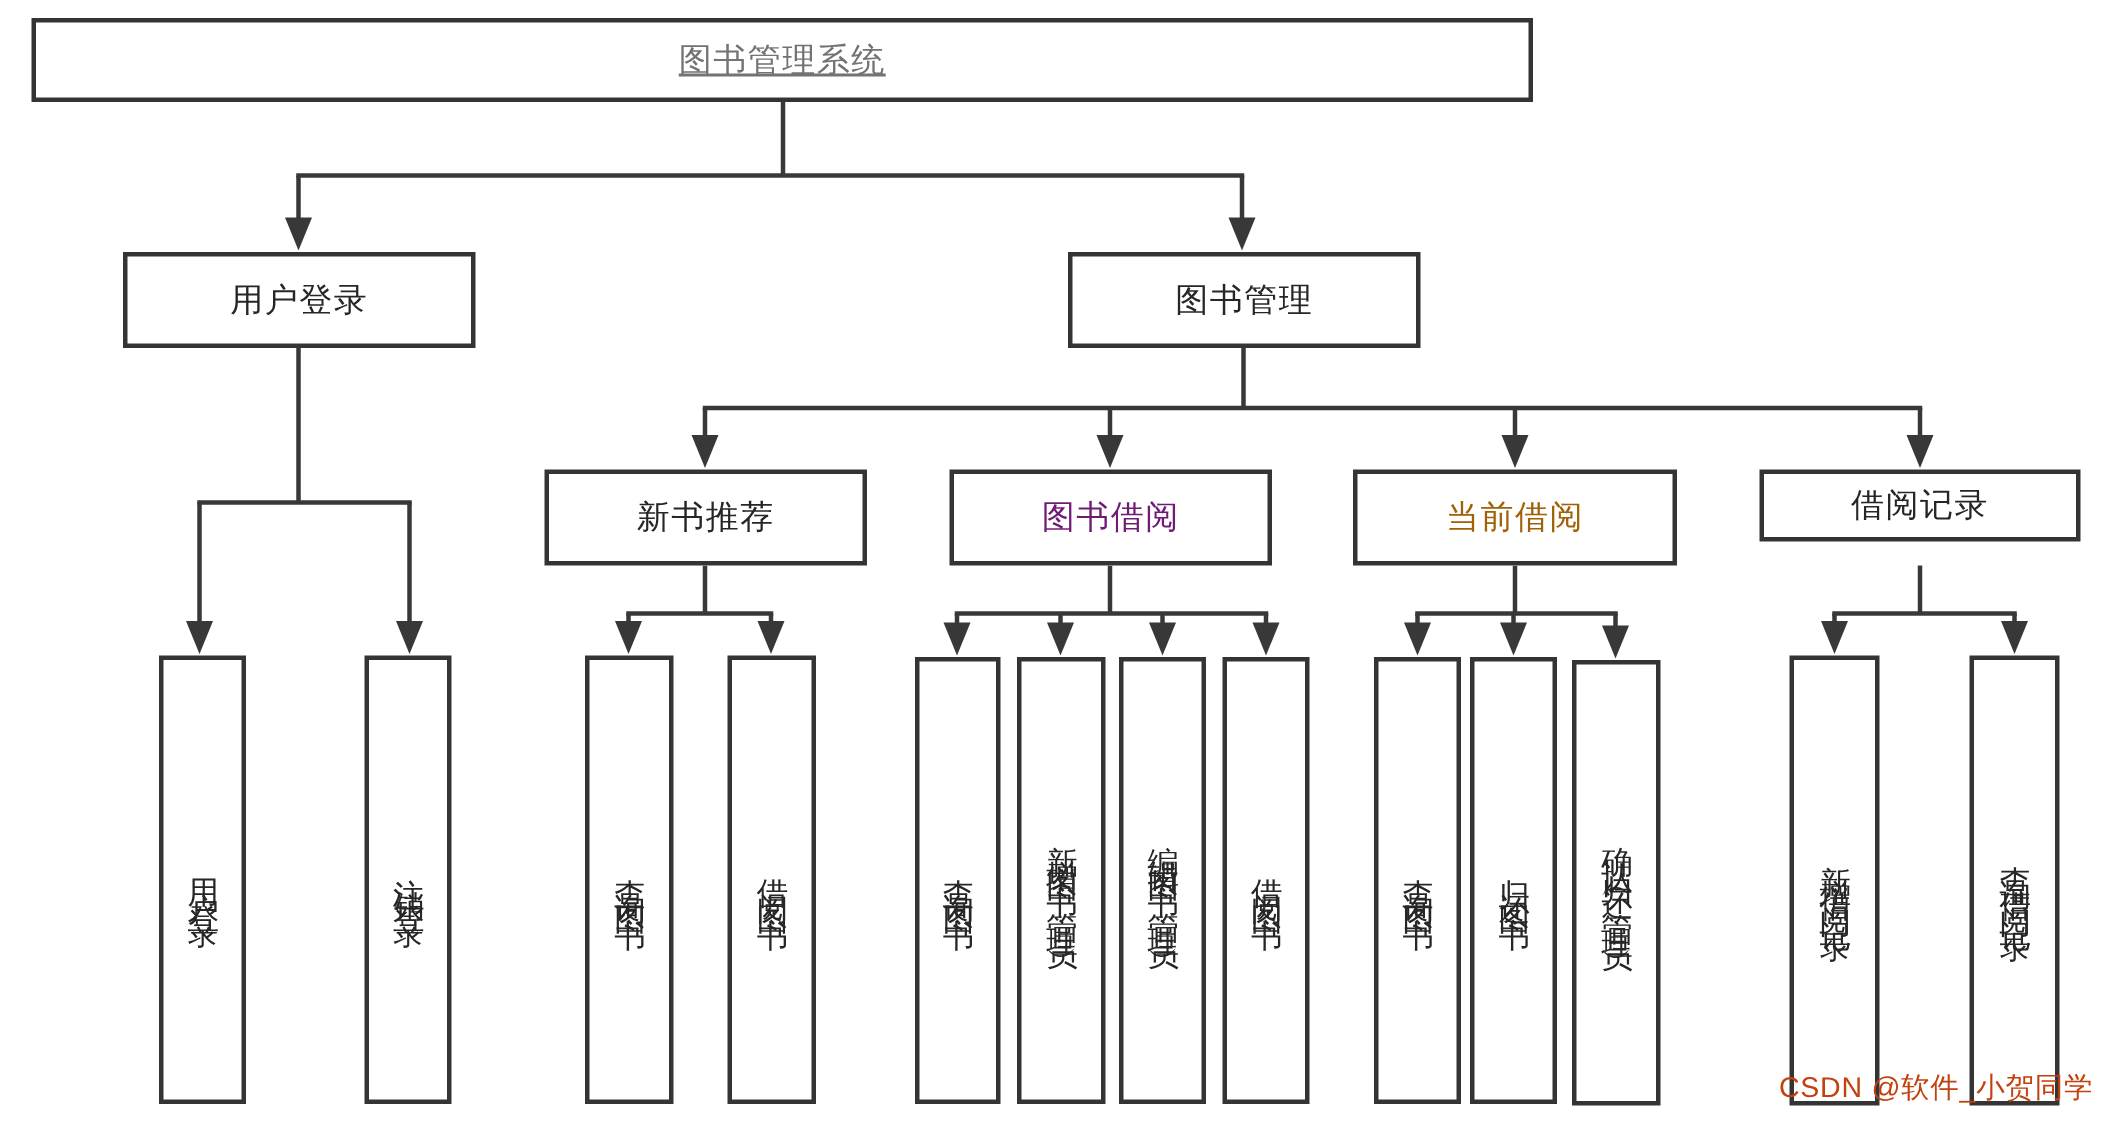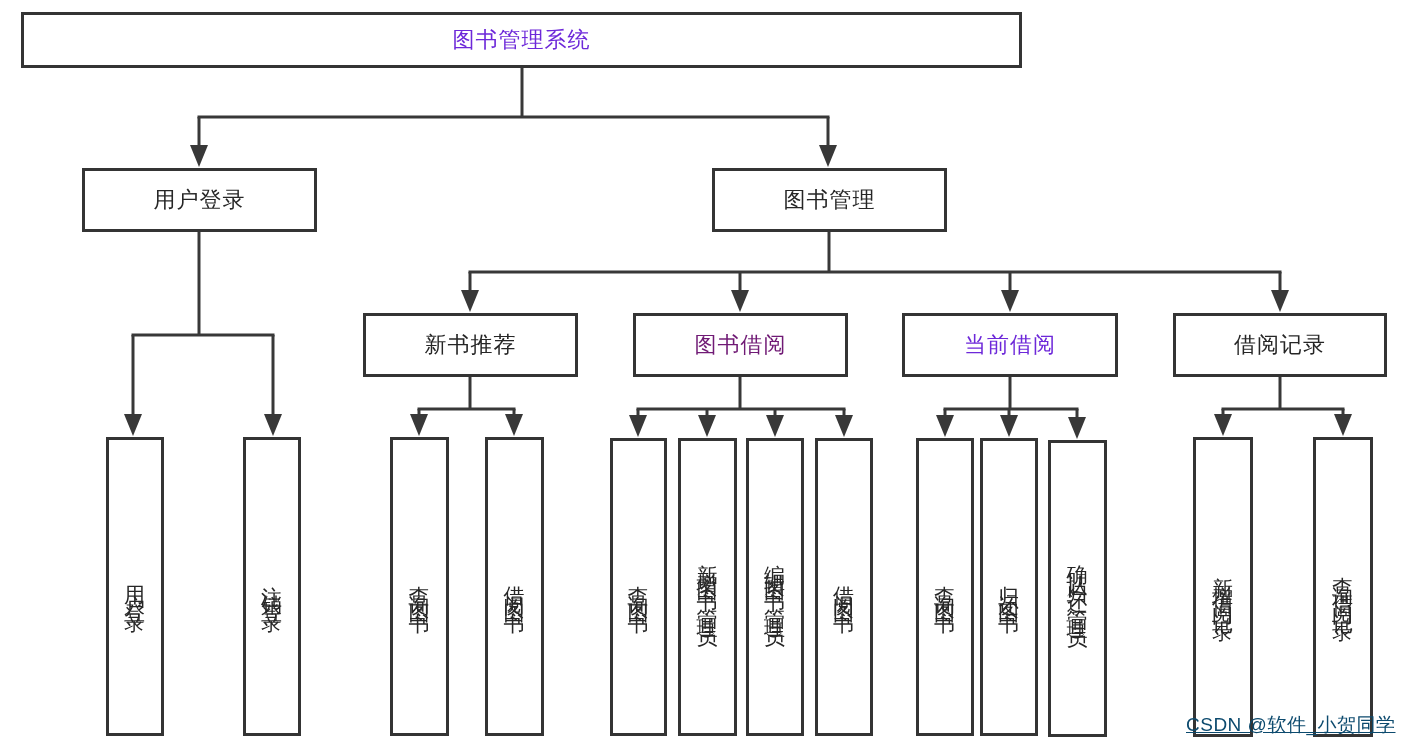--- a/index.html
+++ b/index.html
@@ -95,38 +95,38 @@
       <polygon points="1077,439 1068,417 1086,417" fill="#383838"></polygon>
       <line x1="1280" y1="377" x2="1280" y2="409" stroke="#383838" stroke-width="3"></line>
       <line x1="1221.5" y1="409" x2="1344.5" y2="409" stroke="#383838" stroke-width="3"></line>
       <line x1="1223" y1="409" x2="1223" y2="424" stroke="#383838" stroke-width="3"></line>
       <polygon points="1223,436 1214,414 1232,414" fill="#383838"></polygon>
       <line x1="1343" y1="409" x2="1343" y2="424" stroke="#383838" stroke-width="3"></line>
       <polygon points="1343,436 1334,414 1352,414" fill="#383838"></polygon>
     </svg>
   <div id="nodes">
       <div class="node h" style="left: 21px; top: 12px; width: 1001px; height: 56px; border-color: rgb(52, 52, 52);">
-        <span style="color: #6d28d9;">图书管理系统</span>
+        <span style="color: #737373; text-decoration: underline;">图书管理系统</span>
       </div>
       <div class="node h" style="left: 82px; top: 168px; width: 235px; height: 64px; border-color: rgb(52, 52, 52);">
         <span style="color: rgb(38, 38, 38);">用户登录</span>
       </div>
       <div class="node h" style="left: 363px; top: 313px; width: 215px; height: 64px; border-color: rgb(52, 52, 52);">
         <span style="color: rgb(38, 38, 38);">新书推荐</span>
       </div>
       <div class="node h" style="left: 712px; top: 168px; width: 235px; height: 64px; border-color: rgb(52, 52, 52);">
         <span style="color: rgb(38, 38, 38);">图书管理</span>
       </div>
       <div class="node h" style="left: 633px; top: 313px; width: 215px; height: 64px; border-color: rgb(52, 52, 52);">
         <span style="color: #701a75;">图书借阅</span>
       </div>
       <div class="node h" style="left: 902px; top: 313px; width: 216px; height: 64px; border-color: rgb(52, 52, 52);">
-        <span style="color: #6d28d9;">当前借阅</span>
+        <span style="color: #a16207;">当前借阅</span>
       </div>
-      <div class="node h" style="left: 1173px; top: 313px; width: 214px; height: 64px; border-color: rgb(52, 52, 52);">
+      <div class="node h" style="left: 1173px; top: 313px; width: 214px; height: 48px; border-color: rgb(52, 52, 52);">
         <span style="color: rgb(38, 38, 38);">借阅记录</span>
       </div>
       <div class="node v" style="left: 106px; top: 437px; width: 58px; height: 299px; border-color: rgb(52, 52, 52);">
         <span style="color: rgb(38, 38, 38);">用户登录</span>
       </div>
       <div class="node v" style="left: 243px; top: 437px; width: 58px; height: 299px; border-color: rgb(52, 52, 52);">
         <span style="color: rgb(38, 38, 38);">注销登录</span>
       </div>
       <div class="node v" style="left: 390px; top: 437px; width: 59px; height: 299px; border-color: rgb(52, 52, 52);">
         <span style="color: rgb(38, 38, 38);">查询图书</span>
@@ -155,14 +155,14 @@
       <div class="node v" style="left: 1048px; top: 440px; width: 59px; height: 297px; border-color: rgb(52, 52, 52);">
         <span style="color: rgb(38, 38, 38);">确认归还（管理员）</span>
       </div>
       <div class="node v" style="left: 1193px; top: 437px; width: 60px; height: 300px; border-color: rgb(52, 52, 52);">
         <span style="color: rgb(38, 38, 38);">新增借阅记录</span>
       </div>
       <div class="node v" style="left: 1313px; top: 437px; width: 60px; height: 300px; border-color: rgb(52, 52, 52);">
         <span style="color: rgb(38, 38, 38);">查询借阅记录</span>
       </div>
     </div>
-  <div id="watermark" style="color: #0c4a6e; text-decoration: underline;">CSDN @软件_小贺同学</div>
+  <div id="watermark" style="color: #c2410c;">CSDN @软件_小贺同学</div>
 </div>
 
 </body></html>

